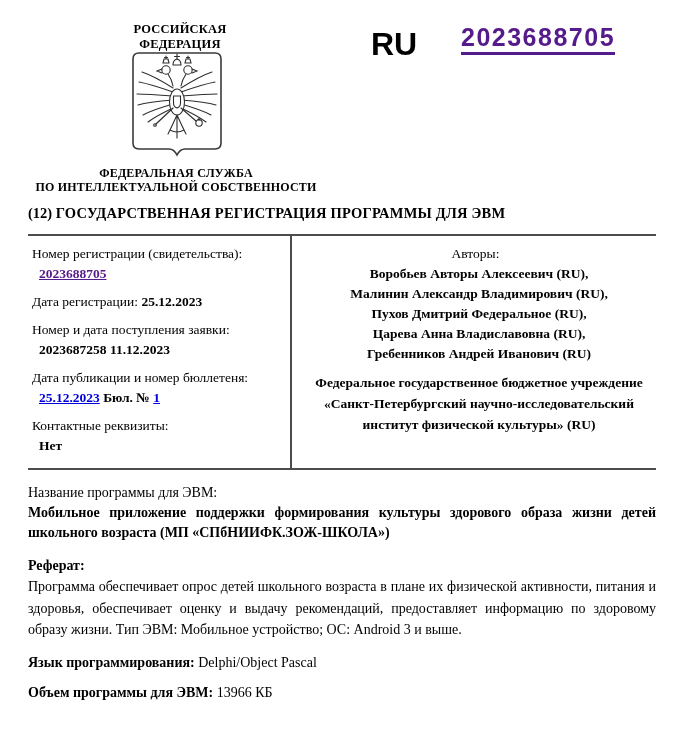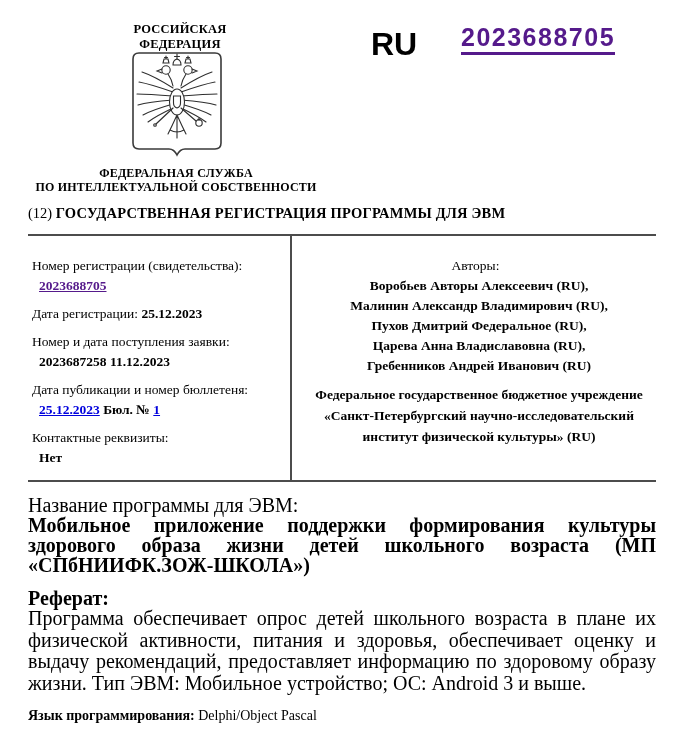--- a/index.html
+++ b/index.html
@@ -35,42 +35,42 @@
     line-height:1.1;
   }
   .emblem{position:absolute;left:130px;top:50px;}
   .agency{
     position:absolute;left:10px;top:167px;width:332px;
     text-align:center;font-weight:bold;font-size:12px;line-height:13.5px;letter-spacing:.2px;
   }
   
   .content{position:absolute;left:28px;top:204px;width:628px;}
   .doc-heading{font-size:14.5px;line-height:19px;}
-  .doc-heading .code{font-weight:normal;}
+  .doc-heading .code{font-weight:bold;}
   .doc-heading .txt{font-weight:bold;letter-spacing:.2px;}
 
   .reg-table{
     display:flex;margin-top:11px;
     border-top:2px solid var(--border);
     border-bottom:2px solid var(--border);
     font-size:13.5px;line-height:20px;
   }
   .col-left{width:262px;padding:8px 6px 12px 4px;}
   .col-right{flex:1;border-left:2px solid var(--border);padding:8px 6px 12px 9px;text-align:center;}
   .field{margin-top:8px;}
-  .field:first-child{margin-top:12px;}
+  .field:first-child{margin-top:0;}
   .field .lbl{font-weight:normal;}
   .field .val{font-weight:bold;}
   .field .val-line{font-weight:bold;margin-left:7px;}
   a.doc-link{color:var(--visited-link);font-weight:bold;text-decoration:underline;}
   a.blue-link{color:var(--link);font-weight:bold;text-decoration:underline;}
   .authors-list div{font-weight:bold;margin-left:7px;}
   .rights-val{font-weight:bold;margin-left:7px;line-height:21px;}
 
-  .section{margin-top:13px;font-size:20px;line-height:20px;}
+  .section{margin-top:13px;font-size:14px;line-height:20px;}
   .section .sec-label{font-weight:normal;}
   .section .sec-label-b{font-weight:bold;}
   .just-bold{font-weight:bold;text-align:justify;line-height:20px;}
   .just-reg{text-align:justify;line-height:21.5px;}
   .inline-field{margin-top:14px;font-size:14px;}
   .inline-field .lbl-b{font-weight:bold;}
   .inline-field .val-r{font-weight:normal;}
 </style>
 </head>
 <body>

